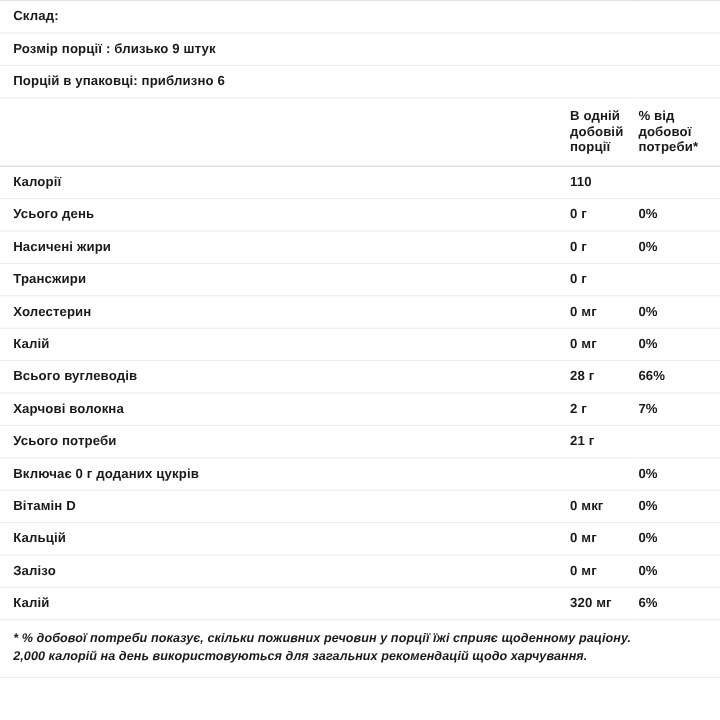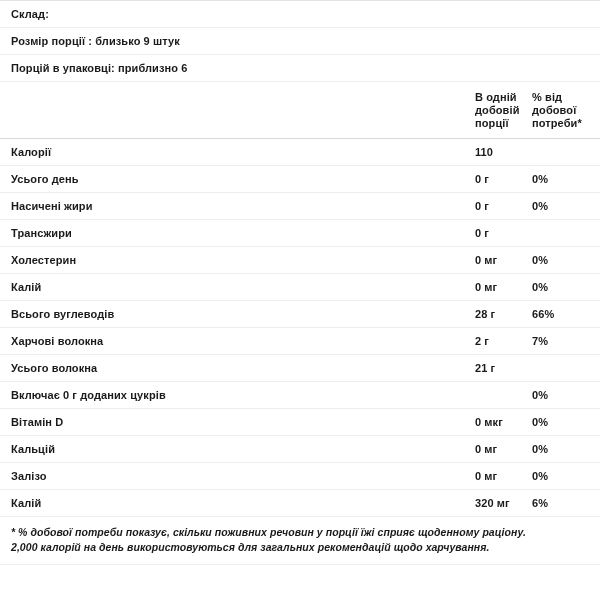--- a/index.html
+++ b/index.html
@@ -154,21 +154,21 @@
         <td class="col-name">Всього вуглеводів</td>
         <td class="col-value">28 г</td>
         <td class="col-dv">66%</td>
       </tr>
       <tr class="nut-row">
         <td class="col-name">Харчові волокна</td>
         <td class="col-value">2 г</td>
         <td class="col-dv">7%</td>
       </tr>
       <tr class="nut-row">
-        <td class="col-name">Усього волокна</td>
+        <td class="col-name">Усього потреби</td>
         <td class="col-value">21 г</td>
         <td class="col-dv"></td>
       </tr>
       <tr class="nut-row">
         <td class="col-name">Включає 0 г доданих цукрів</td>
         <td class="col-value"></td>
         <td class="col-dv">0%</td>
       </tr>
       <tr class="nut-row">
         <td class="col-name">Вітамін D</td>

